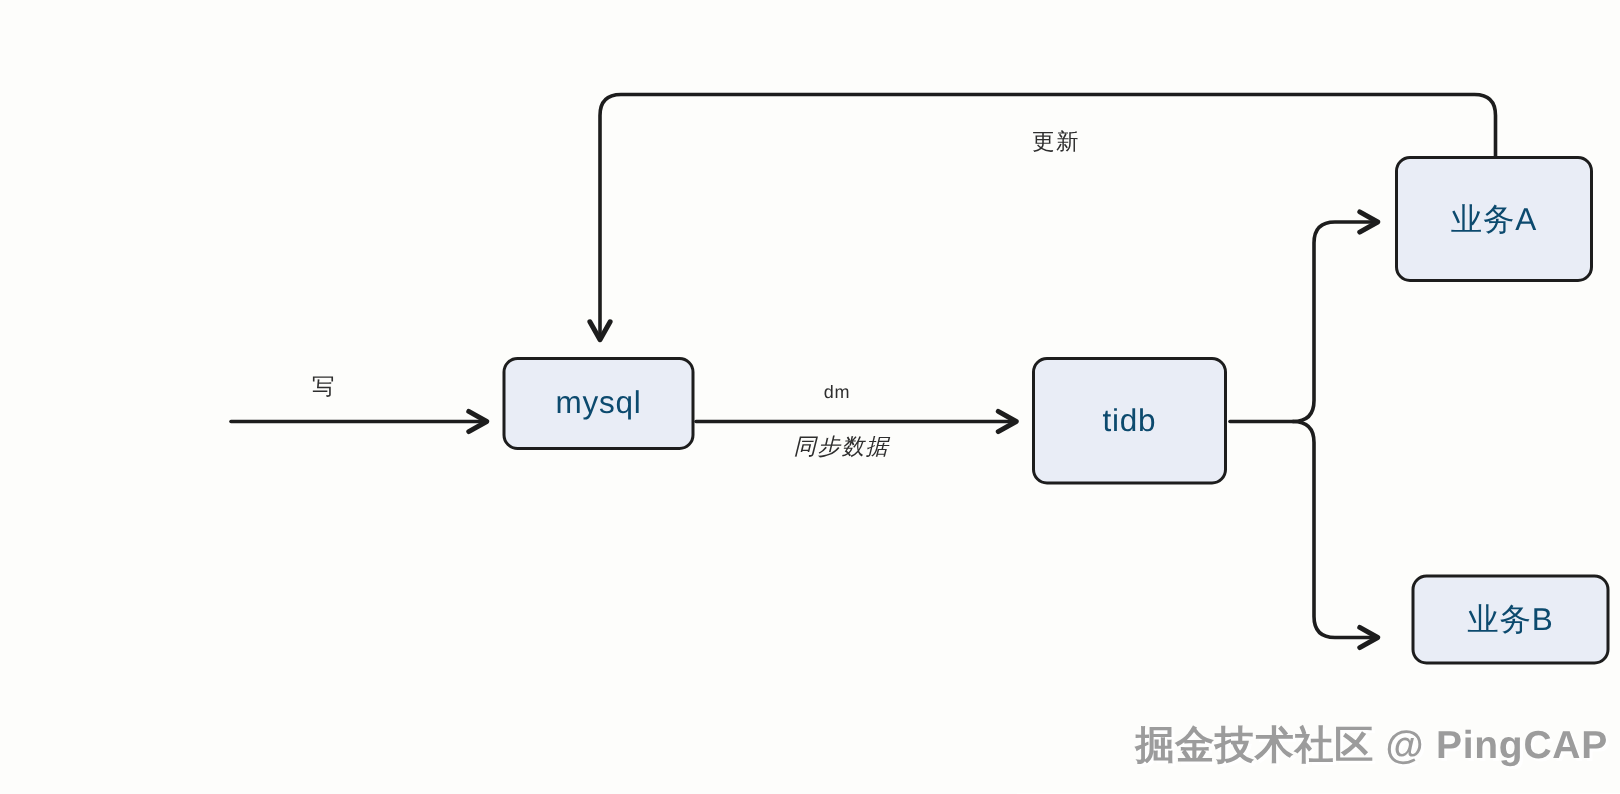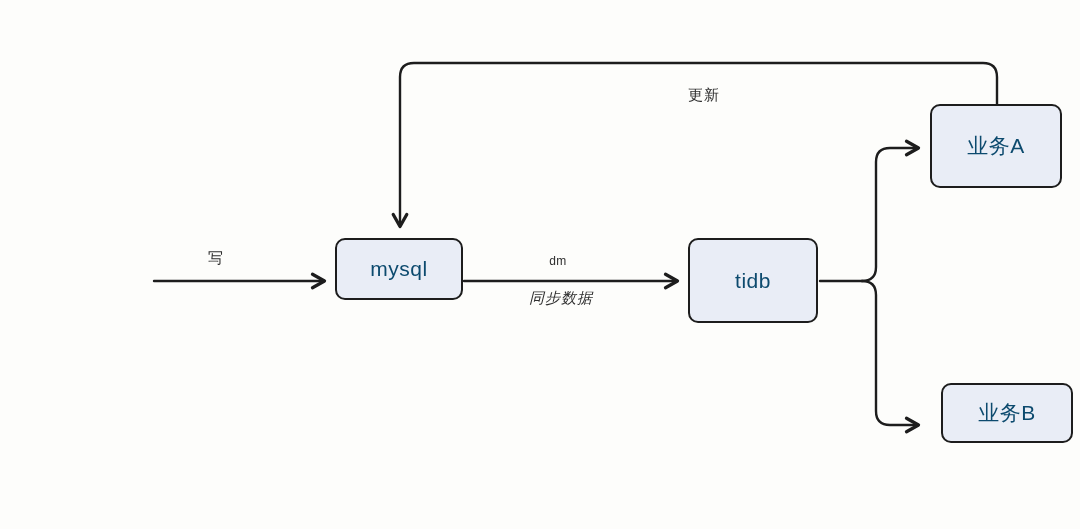--- a/index.html
+++ b/index.html
@@ -110,14 +110,15 @@
   </div>
 
   <div class="edge-label lbl-write">写</div>
 
   <div class="edge-label lbl-dm">dm</div>
 
   <div class="edge-label lbl-sync">同步数据</div>
 
   <div class="edge-label lbl-update">更新</div>
 
+  <div class="watermark">掘金技术社区 @ PingCAP</div>
 
 </div>
 
 </body></html>

